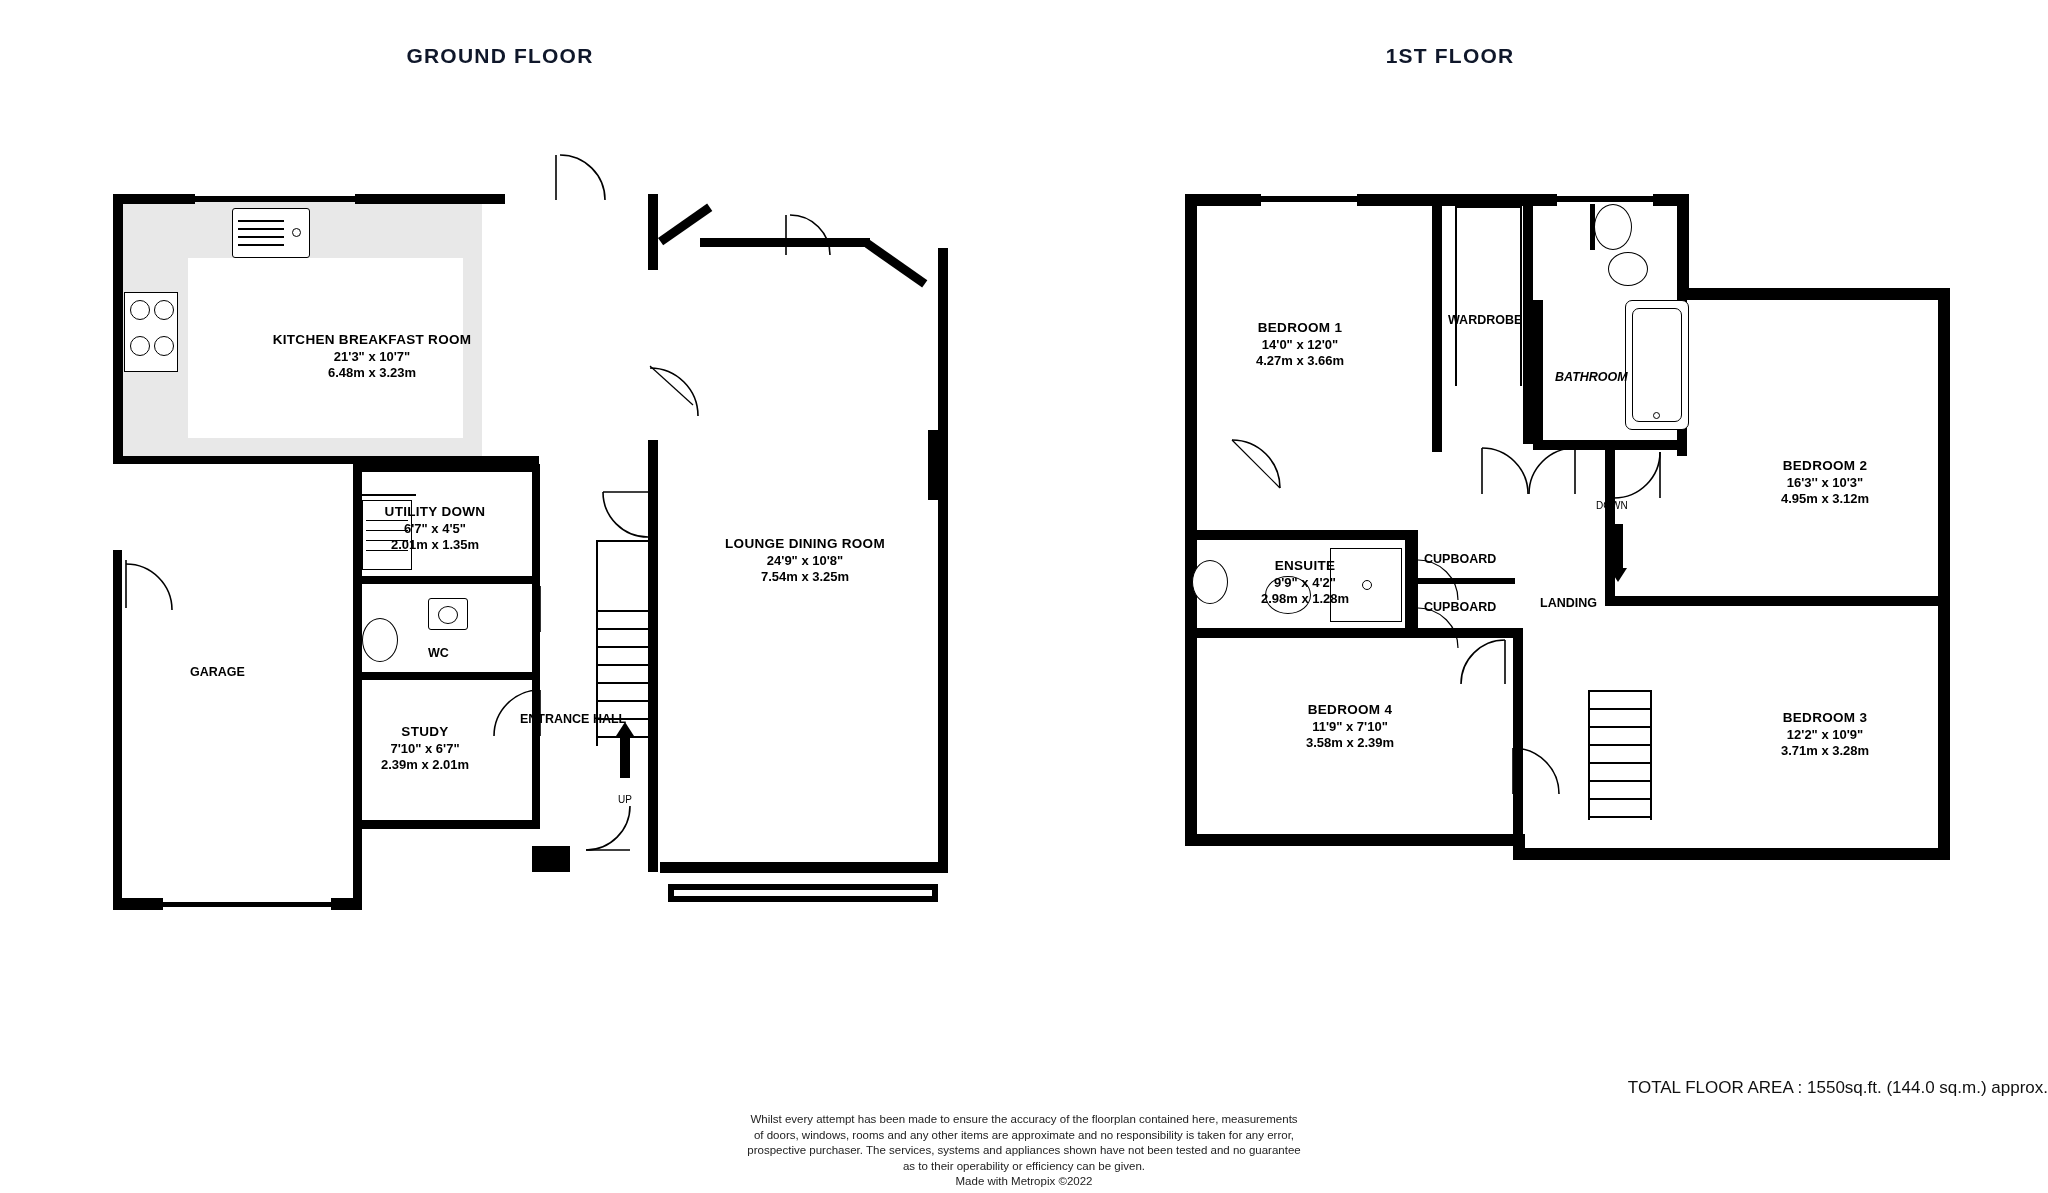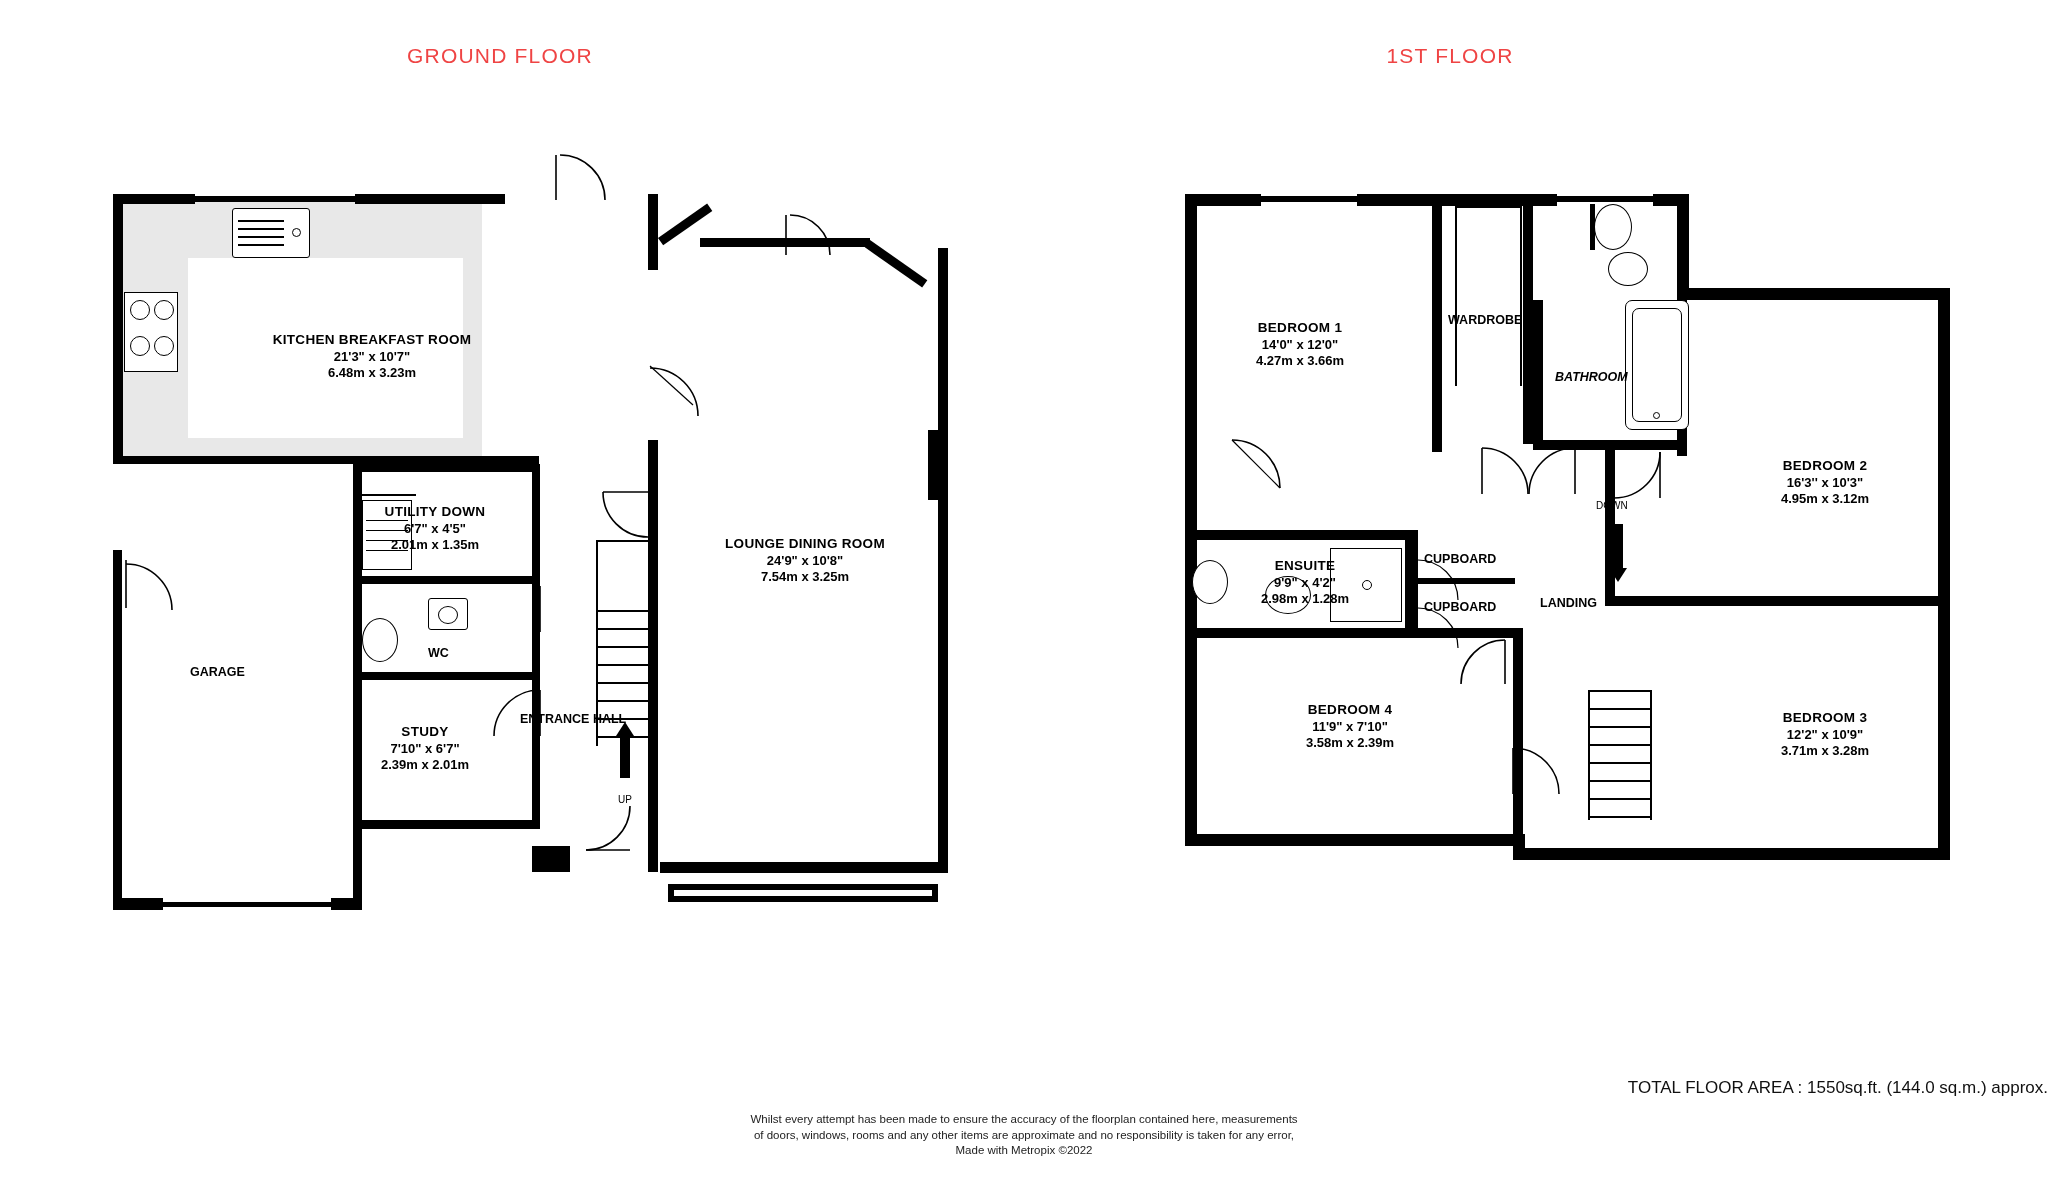--- a/index.html
+++ b/index.html
@@ -18,24 +18,24 @@
   .stage {
     position: absolute;
     left: 0; top: 0;
     width: 2048px;
     height: 1193px;
   }
   .floor-title {
     position: absolute;
     font-size: 21px;
     letter-spacing: 1.2px;
-    color: #ef4444;
+    color: #0f172a;
     white-space: nowrap;
     text-align: center;
-    font-weight: 400;
+    font-weight: 700;
   }
   #ground-title { left: 300px; top: 44px; width: 400px; }
   #first-title  { left: 1250px; top: 44px; width: 400px; }
 
   .wall { position: absolute; background: #000; }
   .room-fill { position: absolute; background: #e8e8e8; }
   .white-fill { position: absolute; background: #ffffff; }
 
   .label {
     position: absolute;
@@ -353,16 +353,18 @@
     <div class="small-label" style="left:1424px; top:552px;">CUPBOARD</div>
     <div class="small-label" style="left:1424px; top:600px;">CUPBOARD</div>
     <div class="tiny-label" style="left:1596px; top:500px;">DOWN</div>
   </div>
 
   <div class="footer" id="total-area">TOTAL FLOOR AREA : 1550sq.ft. (144.0 sq.m.) approx.</div>
 
   <div class="footer" id="disclaimer">
     <span class="disclaimer-line">Whilst every attempt has been made to ensure the accuracy of the floorplan contained here, measurements</span>
     <span class="disclaimer-line">of doors, windows, rooms and any other items are approximate and no responsibility is taken for any error,</span>
+    <span class="disclaimer-line">prospective purchaser. The services, systems and appliances shown have not been tested and no guarantee</span>
+    <span class="disclaimer-line">as to their operability or efficiency can be given.</span>
     <span class="disclaimer-line">Made with Metropix ©2022</span>
   </div>
 
 </div>
 
 </body></html>

